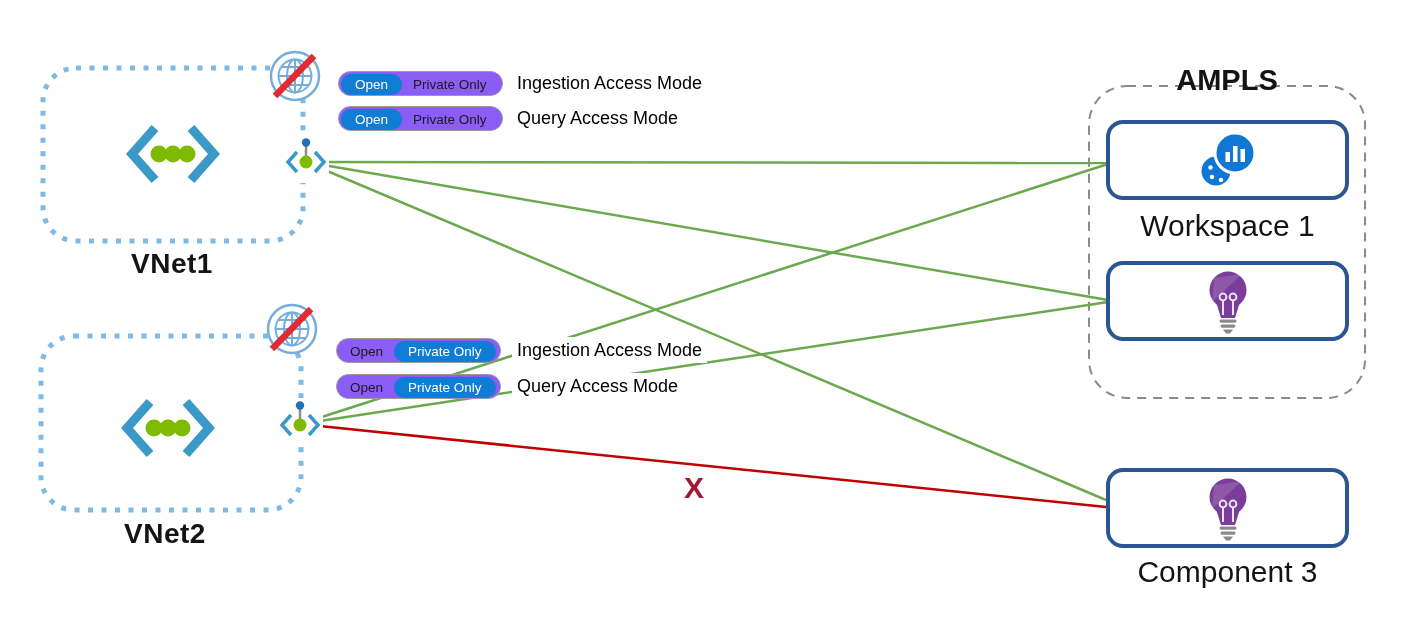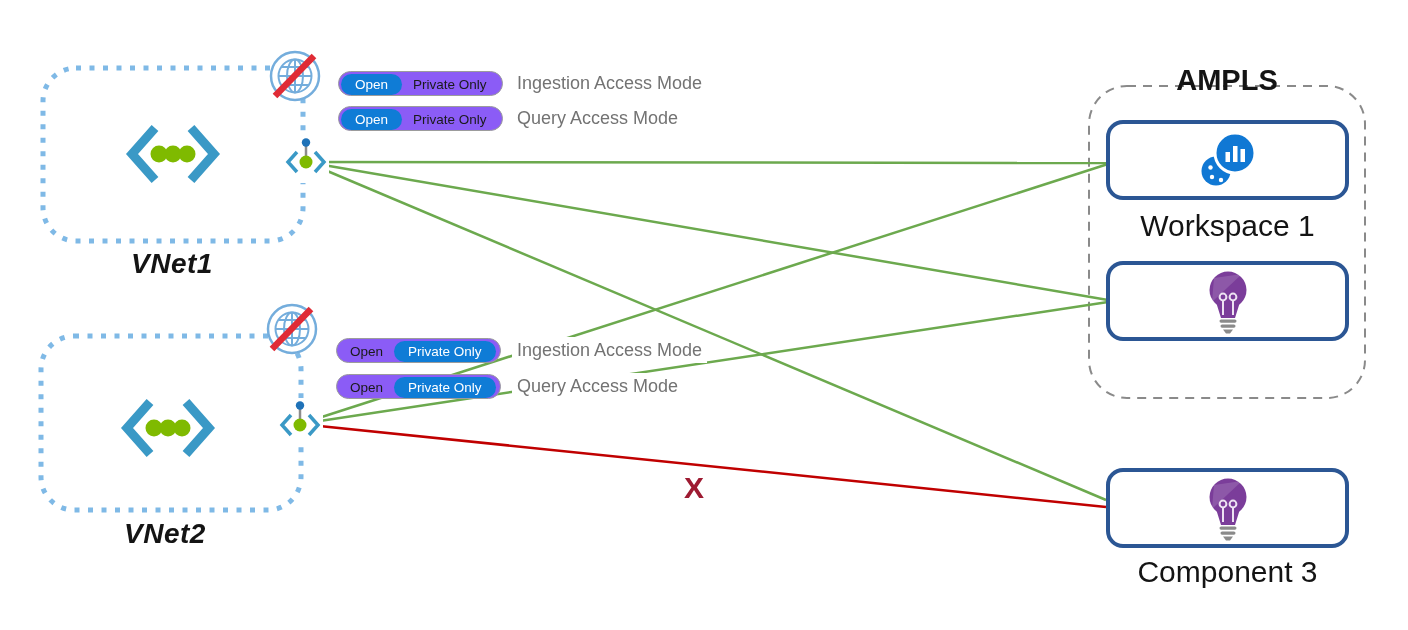--- a/index.html
+++ b/index.html
@@ -4,24 +4,24 @@
 <style>
   html,body{margin:0;padding:0;background:#fff;}
   #stage{
     position:relative;width:1408px;height:630px;background:#fff;overflow:hidden;
     font-family:"Liberation Sans",sans-serif;color:#111;
   }
   .abs{position:absolute;}
   svg{display:block;}
 
   
-  .big-label{position:absolute;width:210px;text-align:center;font-size:28px;font-weight:bold;color:#141414;letter-spacing:.5px;font-style:italic;}
+  .big-label{position:absolute;width:210px;text-align:center;font-size:28px;font-weight:bold;color:#141414;letter-spacing:.5px;}
   .ampls-title{position:absolute;left:1089px;top:28px;width:276px;text-align:center;font-size:29px;font-weight:bold;color:#141414;margin-top:36px;}
   .node-label{position:absolute;width:243px;text-align:center;font-size:30px;font-weight:normal;color:#141414;}
-  .mode-label{position:absolute;height:26px;line-height:26px;font-size:18px;color:#737373;background:#fff;padding:0 5px;white-space:nowrap;}
+  .mode-label{position:absolute;height:26px;line-height:26px;font-size:18px;color:#000000;background:#fff;padding:0 5px;white-space:nowrap;}
   .x-marker{position:absolute;left:684px;top:471px;font-size:30px;font-weight:bold;color:#9E1B32;}
 
   
   .toggle{
     position:absolute;display:inline-flex;align-items:flex-end;
     height:25px;width:165px;box-sizing:border-box;
     background:#8b5cf6;border:1.5px solid #9C9C9C;border-radius:13px;padding:0 2px;
   }
   .opt{font-size:13.5px;color:#1a1a1a;line-height:19px;padding:1px 11px;border-radius:11px;white-space:nowrap;flex:0 0 auto;}
   .opt.sel{background:#0F7CD6;color:#fff;padding:1px 14px;}

